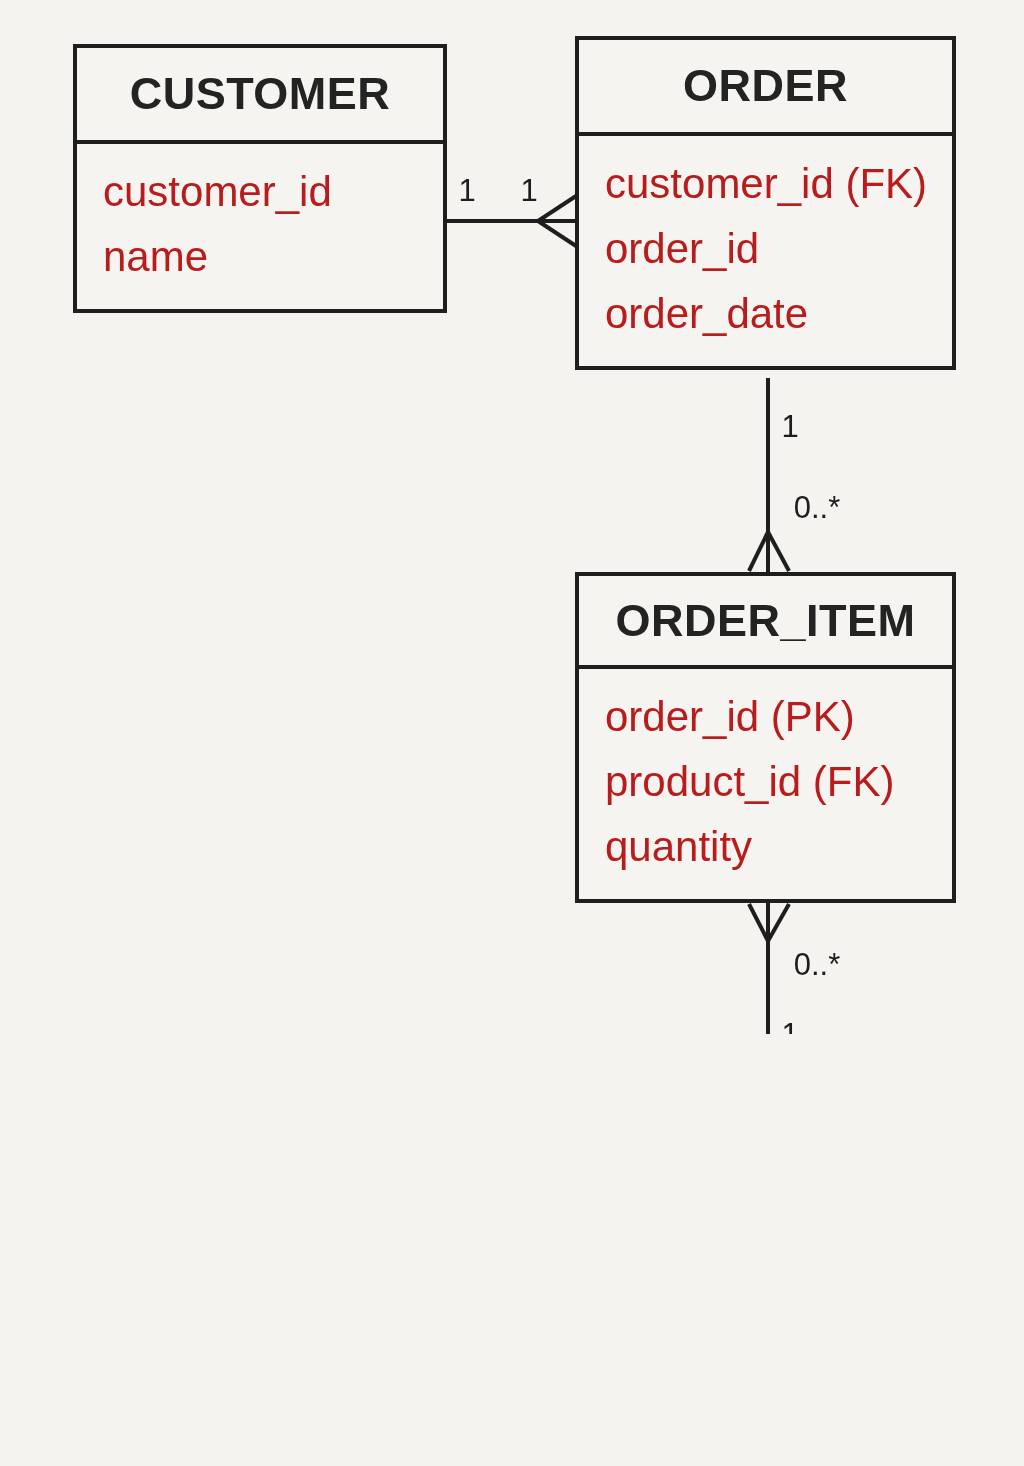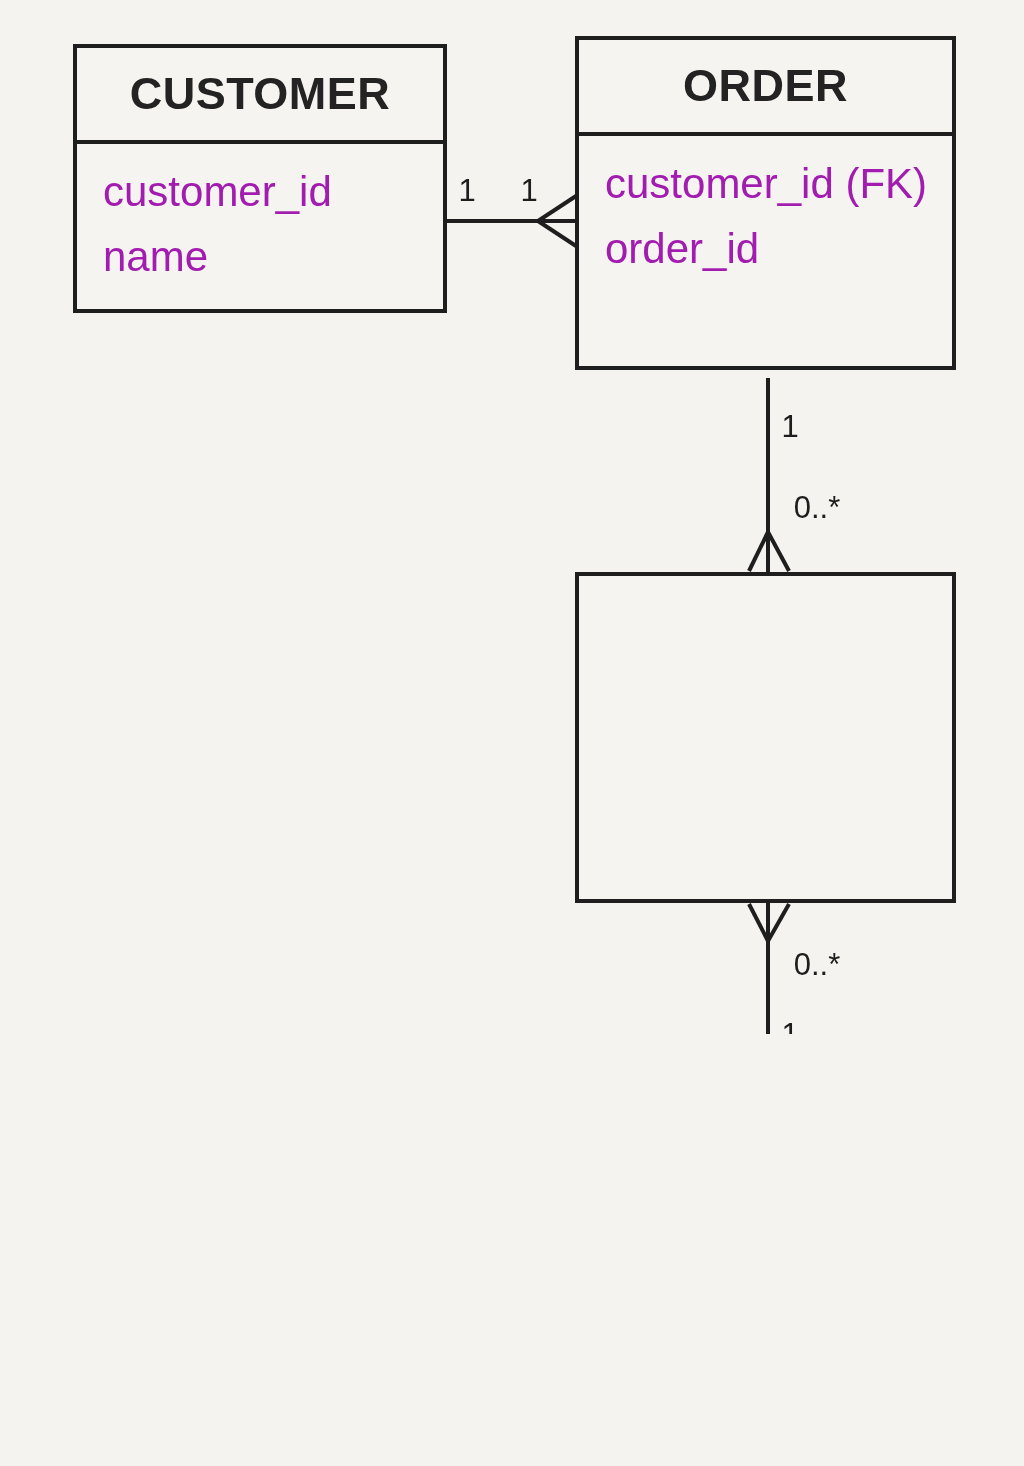--- a/index.html
+++ b/index.html
@@ -40,21 +40,21 @@
     color: #232323;
   }
   .t96 { height: 96px; }
   .t93 { height: 93px; }
   .entity-attrs {
     padding: 15px 18px 0 26px;
   }
   .attr {
     font-size: 42px;
     line-height: 65px;
-    color: #a21caf;
+    color: #b91c1c;
     white-space: nowrap;
   }
   .card {
     position: absolute;
     transform: translate(-50%, -50%);
     font-size: 31px;
     color: #1d1d1d;
     white-space: nowrap;
   }
 </style>
@@ -84,24 +84,31 @@
       <div class="attr">customer_id</div>
       <div class="attr">name</div>
     </div>
   </div>
 
   <div class="entity" style="left:575px; top:36px; width:381px; height:334px;">
     <div class="entity-title t96">ORDER</div>
     <div class="entity-attrs">
       <div class="attr">customer_id (FK)</div>
       <div class="attr">order_id</div>
+      <div class="attr">order_date</div>
     </div>
   </div>
 
   <div class="entity" style="left:575px; top:572px; width:381px; height:331px;">
+    <div class="entity-title t93">ORDER_ITEM</div>
+    <div class="entity-attrs">
+      <div class="attr">order_id (PK)</div>
+      <div class="attr">product_id (FK)</div>
+      <div class="attr">quantity</div>
+    </div>
   </div>
 
   <div class="entity" style="left:575px; top:1082px; width:381px; height:333px;">
     <div class="entity-attrs">
       <div class="attr">name</div>
     </div>
   </div>
 
   <div class="card" style="left:467px; top:191px;">1</div>
   <div class="card" style="left:529px; top:191px;">1</div>

